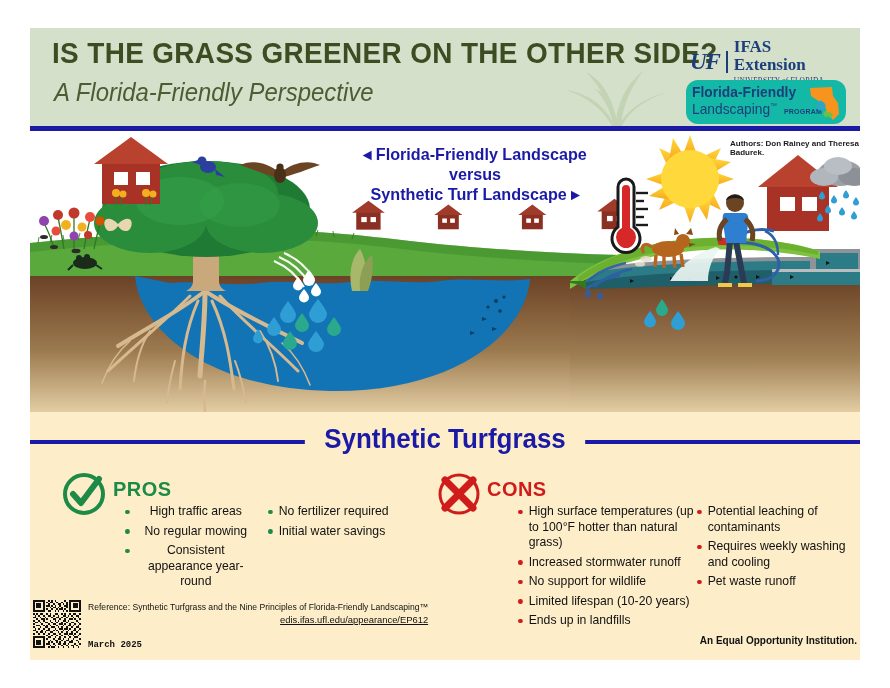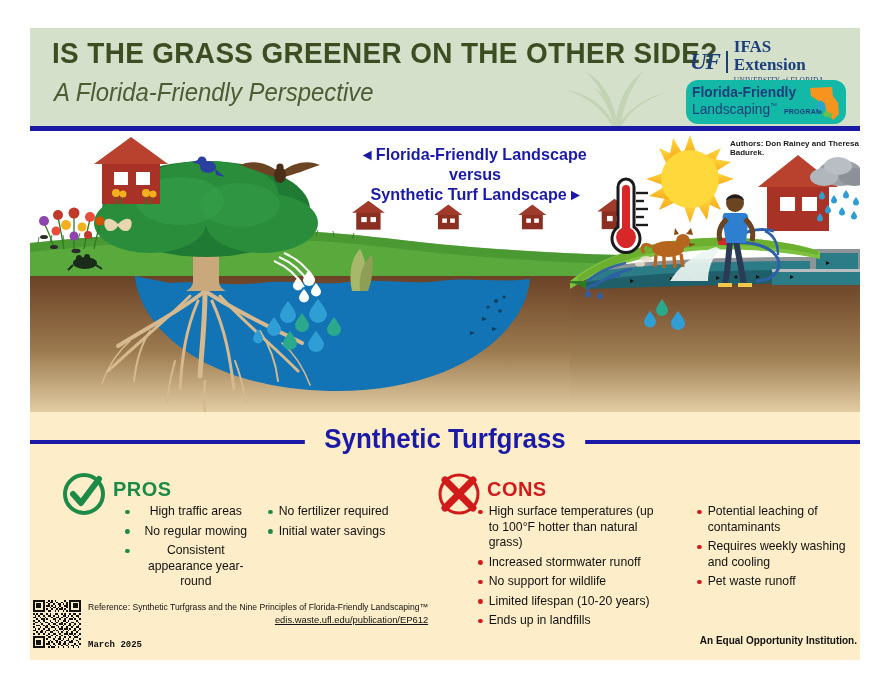--- a/index.html
+++ b/index.html
@@ -56,21 +56,21 @@
 
   ul.bl{list-style:none;margin:0;padding:0;position:absolute;}
   ul.bl li{position:relative;padding-left:11px;font-size:12.6px;line-height:15.5px;color:#111111;
       font-family:"Liberation Sans Narrow","Liberation Sans",sans-serif;margin-bottom:4px;transform:scaleX(.97);transform-origin:left;}
   ul.bl li:before{content:"";position:absolute;left:0;top:5.5px;width:4.5px;height:4.5px;border-radius:50%;}
   ul.green li:before{background:#1d8a47;}
   ul.red li:before{background:#d01b1b;}
 
   #pros-a{left:125px;top:504px;width:135px;text-align:center;}
   #pros-b{left:268px;top:504px;width:150px;}
-  #cons-a{left:478px;top:504px;width:188px;}
+  #cons-a{left:518px;top:504px;width:188px;}
   #cons-b{left:697px;top:504px;width:160px;}
 
   
   .qr{position:absolute;left:33px;top:600px;width:48px;height:48px;}
   .ref{position:absolute;left:88px;top:602px;font-size:8.6px;color:#111;font-weight:normal;
       font-family:"Liberation Sans Narrow","Liberation Sans",sans-serif;text-align:right;}
   .ref a{color:#111;text-decoration:underline;display:block;margin-top:2px;font-size:9.4px;}
   .date{position:absolute;left:88px;top:640px;font-size:9px;font-weight:bold;color:#111;
       font-family:Liberation Mono, monospace;}
   .eoi{position:absolute;right:33px;top:635px;font-size:10px;font-weight:bold;color:#111;
@@ -566,18 +566,18 @@
       <path d="M10 24h1v1h-1z M13 24h2v1h-2z M17 24h1v1h-1z M20 24h2v1h-2z M23 24h1v1h-1z M26 24h1v1h-1z"></path>
       <path d="M9 25h1v1h-1z M11 25h1v1h-1z M14 25h1v1h-1z M16 25h1v1h-1z M19 25h1v1h-1z M22 25h2v1h-2z M27 25h1v1h-1z"></path>
       <path d="M8 26h2v1h-2z M12 26h1v1h-1z M15 26h2v1h-2z M18 26h2v1h-2z M21 26h1v1h-1z M25 26h1v1h-1z M28 26h1v1h-1z"></path>
       <path d="M10 27h1v1h-1z M13 27h1v1h-1z M17 27h1v1h-1z M20 27h1v1h-1z M23 27h2v1h-2z M26 27h1v1h-1z"></path>
       <path d="M9 28h1v1h-1z M11 28h2v1h-2z M15 28h1v1h-1z M18 28h1v1h-1z M21 28h1v1h-1z M24 28h1v1h-1z M27 28h1v1h-1z"></path>
     </g>
   </svg>
 
   <div class="ref">
     <span>Reference: Synthetic Turfgrass and the Nine Principles of Florida-Friendly Landscaping™</span>
-    <a href="#">edis.waste.ufl.edu/publication/EP612</a>
+    <a href="#">edis.ifas.ufl.edu/appearance/EP612</a>
   </div>
   <div class="date">March 2025</div>
   <div class="eoi">An Equal Opportunity Institution.</div>
 
 </div>
 
 </body></html>

